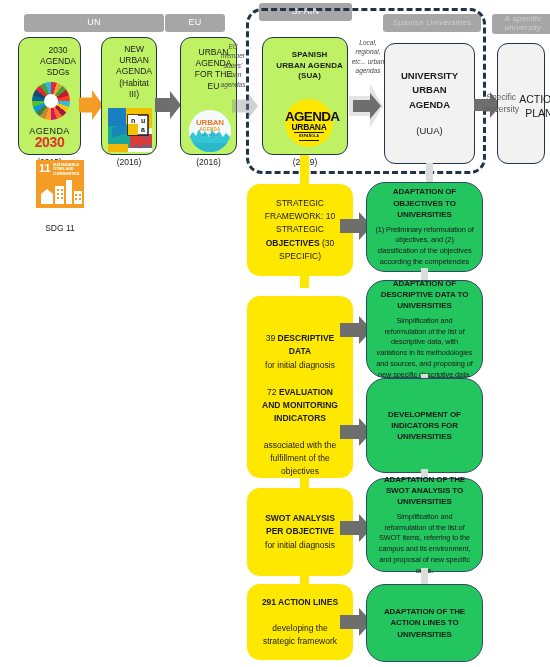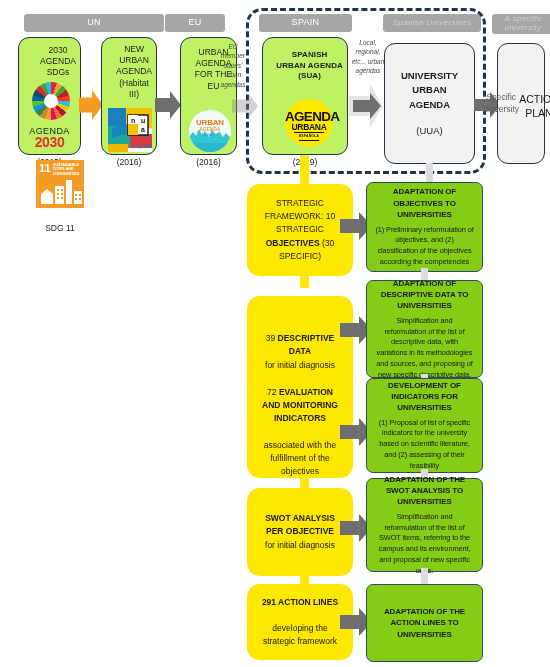--- a/index.html
+++ b/index.html
@@ -46,22 +46,22 @@
   .dashed{position:absolute;border:3px dashed #1f3448;border-radius:16px;box-sizing:border-box;}
 
   
   .ybox{position:absolute;background:#ffe800;border-radius:13px;box-sizing:border-box;
         display:flex;align-items:center;justify-content:center;text-align:center;
         padding:6px 12px;font-size:8.5px;line-height:1.55;color:#1b1b1b;}
   .ybox b{font-weight:700;}
   .yconn{position:absolute;background:#ffe800;width:9px;}
 
   
-  .gbox{position:absolute;background:#84cc16;border:1.3px solid #2f4a63;
-        border-radius:7px;box-sizing:border-box;text-align:center;
+  .gbox{position:absolute;background:#22c55e;border:1.3px solid #2f4a63;
+        border-radius:19px;box-sizing:border-box;text-align:center;
         padding:5px 8px;color:#1b1b1b;display:flex;flex-direction:column;
         align-items:center;justify-content:center;}
   .gbox .hd{font-weight:700;font-size:8px;line-height:1.38;letter-spacing:-.1px;}
   .gbox .bd{font-size:7.4px;line-height:1.45;margin-top:5px;letter-spacing:-.1px;}
   .gconn{position:absolute;background:#dcdcdc;width:7px;}
 
   
   .logo-wrap{position:absolute;}
   .sdgwheel{position:relative;border-radius:50%;}
   .sdgwheel .hole{position:absolute;background:#fff;border-radius:50%;}
@@ -94,21 +94,21 @@
 </style>
 </head>
 <body>
 
 <div class="pill" style="left:24px;top:14px;width:140px;height:18px;">
   <span>UN</span>
 </div>
 <div class="pill" style="left:165px;top:14px;width:60px;height:18px;">
   <span>EU</span>
 </div>
-<div class="pill" style="left:259px;top:14px;width:93px;height:18px;">
+<div class="pill" style="left:259px;top:3px;width:93px;height:18px;">
   <span>SPAIN</span>
 </div>
 <div class="pill faint" style="left:383px;top:14px;width:98px;height:18px;">
   <span>Spanish Universities</span>
 </div>
 <div class="pill faint" style="left:492px;top:14px;width:56px;height:20px;padding:0 3px;">
   <span>A specific university</span>
 </div>
 
 <div class="dashed" style="left:246px;top:8px;width:240px;height:166px;"></div>
@@ -310,21 +310,20 @@
 
 <div class="ybox" style="left:247px;top:386px;width:106px;height:92px;">
   <span>72 <b>EVALUATION AND MONITORING INDICATORS</b><br><br>associated with the fulfillment of the objectives</span>
 </div>
 <div class="arrow" style="left:340px;top:418px;width:32px;height:28px;">
   <div class="shaft" style="width:19px;height:14px;background:#6e6e6e;"></div>
   <div class="head" style="border-width:14px 0 14px 13px;border-color:transparent transparent transparent #6e6e6e;"></div>
 </div>
 <div class="gbox" style="left:366px;top:378px;width:117px;height:95px;">
   <div class="hd">DEVELOPMENT OF INDICATORS FOR UNIVERSITIES</div>
-  <div class="bd">(1) Proposal of list of specific indicators for the university based on scientific literature, and (2) assessing of their feasibility</div>
 </div>
 <div class="yconn" style="left:300px;top:474px;height:18px;"></div>
 <div class="gconn" style="left:421px;top:469px;height:23px;"></div>
 
 <div class="ybox" style="left:247px;top:488px;width:106px;height:88px;">
   <span><b>SWOT ANALYSIS PER OBJECTIVE</b><br>for initial diagnosis</span>
 </div>
 <div class="arrow" style="left:340px;top:514px;width:32px;height:28px;">
   <div class="shaft" style="width:19px;height:14px;background:#6e6e6e;"></div>
   <div class="head" style="border-width:14px 0 14px 13px;border-color:transparent transparent transparent #6e6e6e;"></div>

